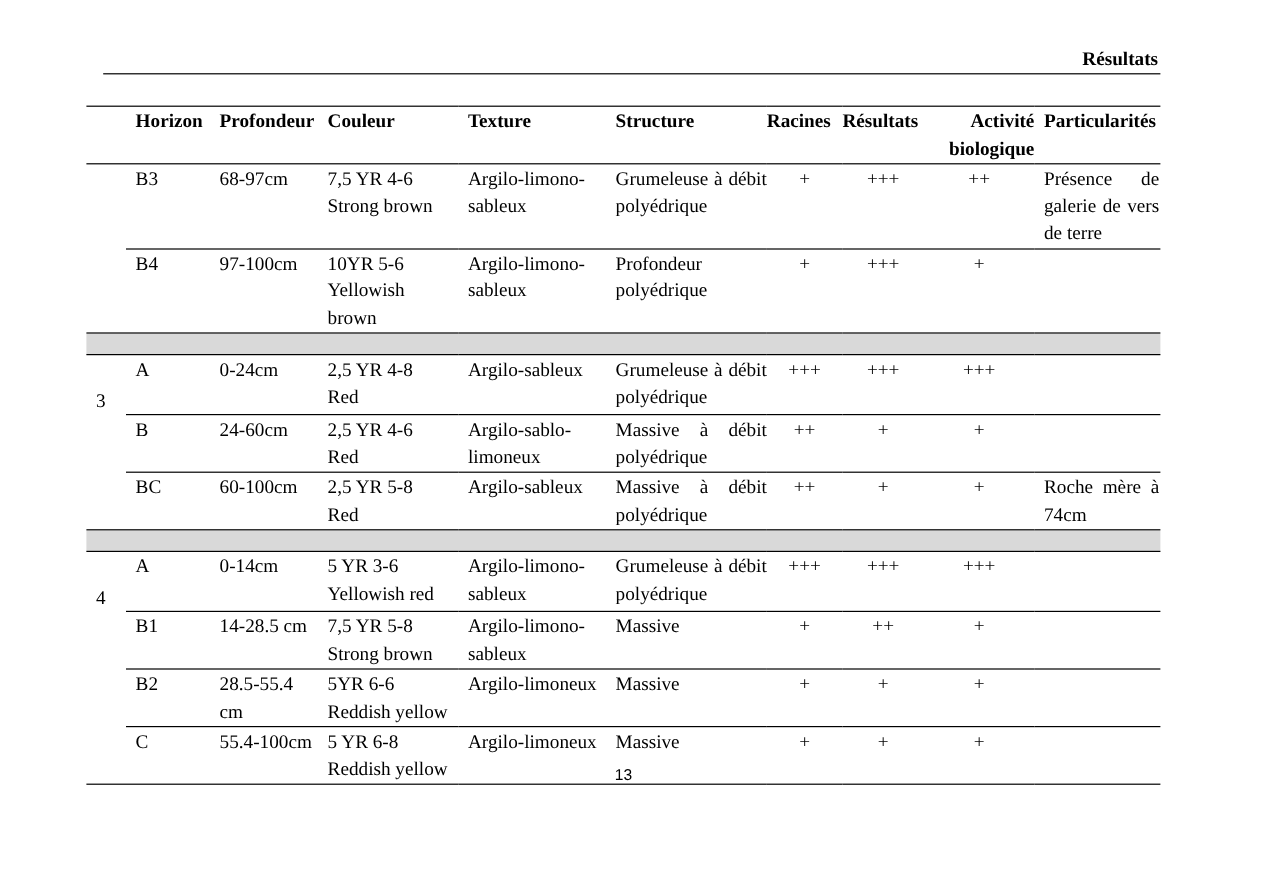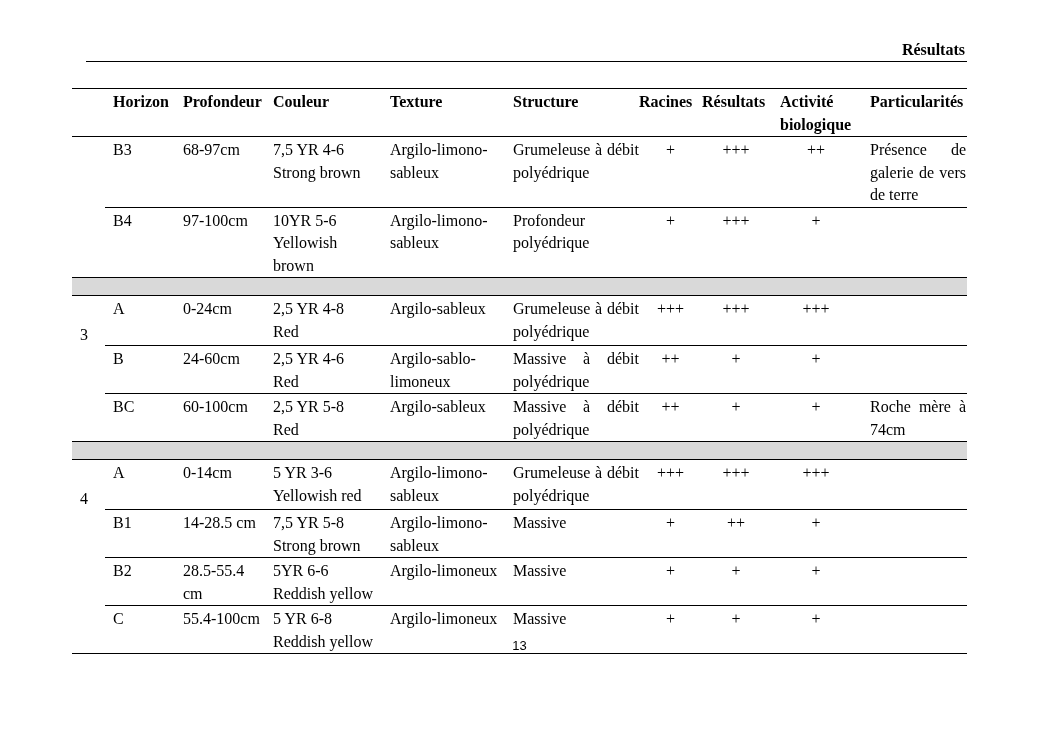--- a/index.html
+++ b/index.html
@@ -46,21 +46,21 @@
     font-weight: normal;
     padding: 2px 0 0 8px;
   }
   thead th {
     font-weight: bold;
     border-bottom: 1px solid #000;
     white-space: nowrap;
     margin-left: 12px;
   }
   thead tr { height: 45px; }
-  th.h-activite { white-space: normal; padding-left: 10px; text-align: left; }
+  th.h-activite { white-space: normal; padding-left: 10px; text-align: right; }
   th.col-plus { padding-left: 0; text-align: left; }
   tr.hr > td:not(.col-profile) { border-bottom: 1px solid #000; margin-left: 22px; }
   td.col-profile { padding-top: 28px; }
   .col-profondeur { padding-right: 2px; }
   .col-couleur { padding-right: 5px; }
   .col-texture { padding-right: 0; }
   .col-structure { padding-right: 0; }
   td.col-structure { text-align: justify; }
   td.col-plus { padding-left: 0; text-align: center; }
   .col-part { padding-right: 1px; }

